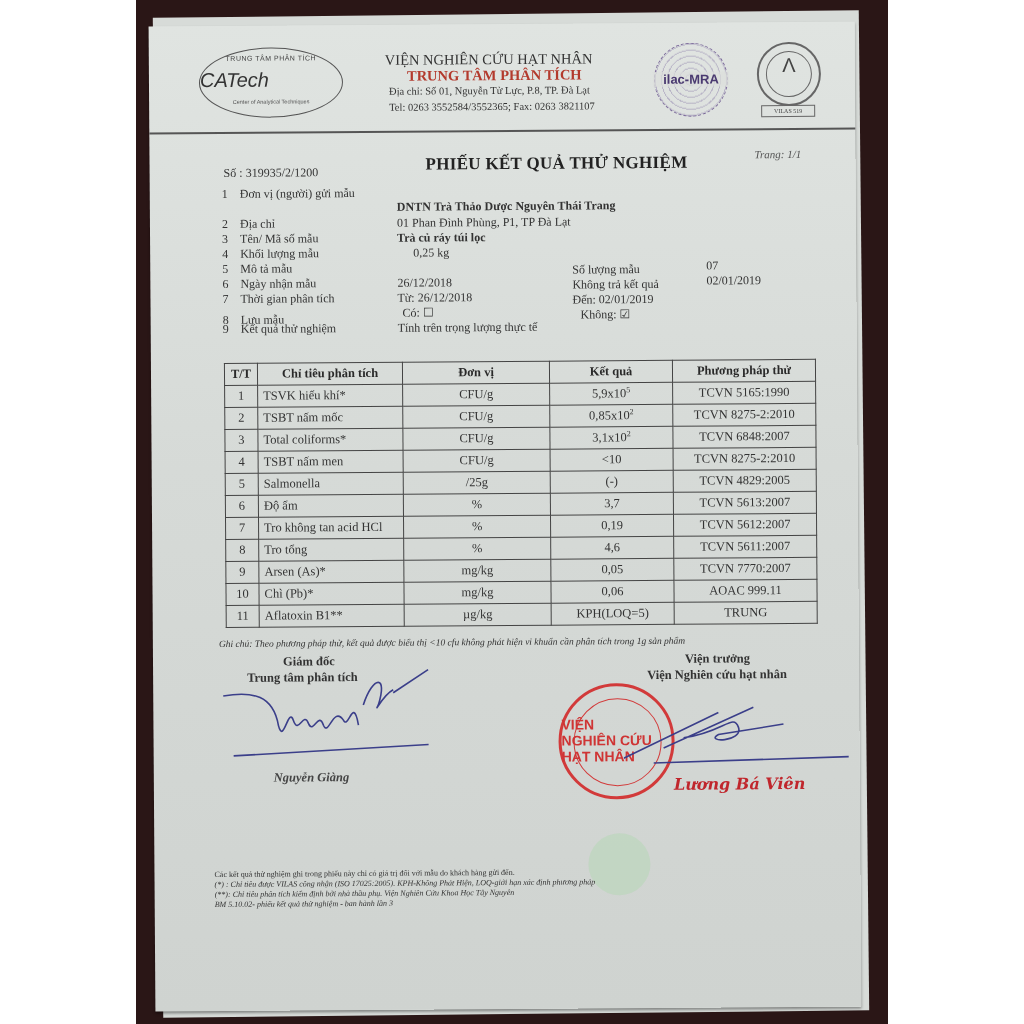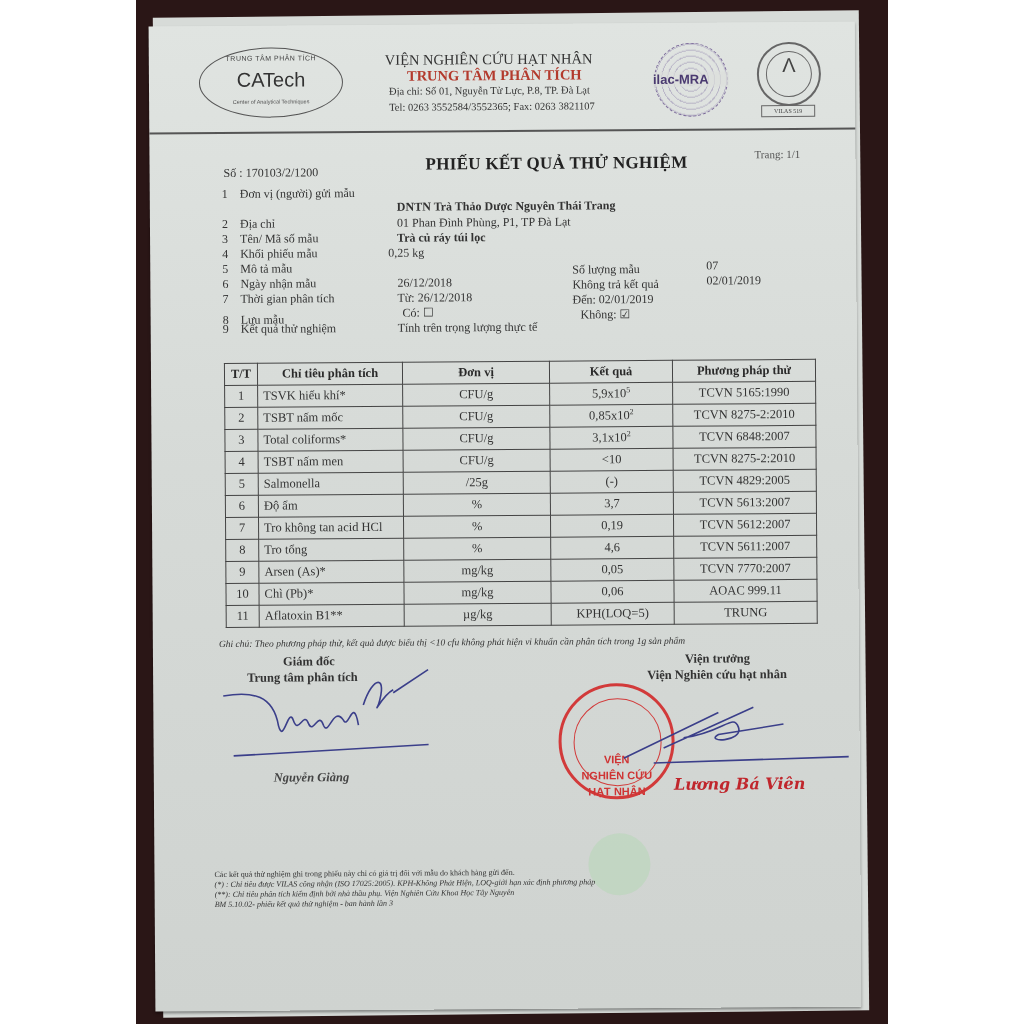--- a/index.html
+++ b/index.html
@@ -23,45 +23,45 @@
     color:#2b2b2b;
   }
   .abs { position:absolute; }
 
   
   .logo-oval {
     left:50px; top:22px; width:142px; height:68px; border:1.5px solid #555;
     border-radius:50%;
   }
   .logo-top { left:0; top:6px; width:100%; text-align:center; font-family:"Liberation Sans",sans-serif; font-size:7px; letter-spacing:0.5px; color:#444; }
-  .logo-main { left:0; top:20px; width:100%; text-align:center; font-family:"Liberation Sans",sans-serif; font-size:20px; color:#333; }
+  .logo-main { left:0; top:20px; width:100%; text-align:left; font-family:"Liberation Sans",sans-serif; font-size:20px; color:#333;font-style:italic; }
   .logo-sub { left:0; top:50px; width:100%; text-align:center; font-family:"Liberation Sans",sans-serif; font-size:5.5px; color:#555; }
   .hdr-inst { left:236px; top:27px; font-size:14.5px; color:#333; }
   .hdr-center { left:258px; top:43px; font-size:14.5px; color:#b33a2d; font-weight:bold; }
   .hdr-addr { left:240px; top:61px; font-size:10.5px; color:#333; }
   .hdr-tel { left:240px; top:77px; font-size:10.5px; color:#333; }
   .ilac {
     left:505px; top:20px; width:72px; height:72px; border-radius:50%;
     border:1px dashed #7b6a9a;
     background:repeating-radial-gradient(circle at 50% 50%, transparent 0 5px, rgba(110,90,150,0.35) 5px 6px);
   }
-  .ilac-text { left:-2px; top:28px; width:76px; font-family:"Liberation Sans",sans-serif; font-weight:bold; font-size:13px; color:#4a3a70; background:rgba(220,222,220,0.7); }
+  .ilac-text { left:-2px; top:28px; width:76px; text-align:center; font-family:"Liberation Sans",sans-serif; font-weight:bold; font-size:13px; color:#4a3a70; background:rgba(220,222,220,0.7); }
   .boa {
     left:608px; top:20px; width:60px; height:60px; border-radius:50%;
     border:2px solid #666; background:transparent;
   }
   .boa-inner { left:7px; top:7px; width:44px; height:44px; border-radius:50%; border:1px solid #666; }
   .boa-a { left:0; top:10px; width:100%; text-align:center; font-family:"Liberation Sans",sans-serif; font-size:20px; color:#444; }
   .vilas { left:612px; top:83px; width:52px; height:10px; border:1px solid #666; font-size:6px; text-align:center; line-height:10px; color:#444; }
   .hdr-rule { left:0; top:106px; width:706px; height:1.5px; background:#555; }
 
   
   .so-num { left:74px; top:140px; font-size:12px; color:#333; }
   .title { left:276px; top:130px; font-size:17px; font-weight:bold; color:#222; letter-spacing:0.3px; }
-  .trang { left:605px; top:126px; font-size:11px; color:#555; }
+  .trang { left:605px; top:126px; font-size:11px; color:#555;font-style:italic; }
 
   
   .info-row { left:72px; font-size:12px; color:#333; height:15px; white-space:nowrap; }
   .info-num { display:inline-block; width:18px; }
   .info-label { display:inline-block; }
   .info-val { position:absolute; font-size:12px; color:#333; white-space:nowrap; }
   .bold { font-weight:bold; }
 
   
   table.results {
@@ -81,21 +81,21 @@
   .sig-l2 { left:94px; top:645px; font-size:12.5px; font-weight:bold; color:#333; }
   .sig-r1 { left:532px; top:629px; font-size:12.5px; font-weight:bold; color:#333; }
   .sig-r2 { left:494px; top:645px; font-size:12.5px; font-weight:bold; color:#333; }
   .sig-name-l { left:120px; top:745px; font-size:12.5px; font-style:italic; color:#444;font-weight:bold; }
   .sig-name-r { left:520px; top:752px; font-size:16px; font-style:italic; font-weight:bold; color:#c0262c; font-family:"DejaVu Serif",serif; }
   .stamp {
     left:405px; top:660px; width:116px; height:116px; border-radius:50%;
     border:3px solid #d23a3a; box-sizing:border-box;
   }
   .stamp-inner { left:12px; top:12px; width:86px; height:86px; border-radius:50%; border:1.5px solid #d23a3a; }
-  .stamp-text { left:0; width:100%; text-align:center; font-family:"Liberation Sans",sans-serif; font-size:11px; font-weight:bold; color:#cf3434;margin-top:37px; }
+  .stamp-text { left:0; width:100%; text-align:left; font-family:"Liberation Sans",sans-serif; font-size:14px; font-weight:bold; color:#cf3434; }
 
   
   .foot { left:60px; font-size:8px; color:#333; white-space:nowrap; }
   .foot.it { font-style:italic; }
   .green-spot { left:434px; top:810px; width:62px; height:62px; border-radius:50%; background:rgba(180,215,180,0.5); }
 </style>
 </head>
 <body>
 
 <div class="bg-left"></div>
@@ -118,56 +118,56 @@
   <div class="abs ilac">
     <div class="abs ilac-text">ilac-MRA</div>
   </div>
   <div class="abs boa">
     <div class="abs boa-inner"></div>
     <div class="abs boa-a">Λ</div>
   </div>
   <div class="abs vilas">VILAS 519</div>
   <div class="abs hdr-rule"></div>
 
-  <div class="abs so-num">Số : 170103/2/1200</div>
+  <div class="abs so-num">Số : 319935/2/1200</div>
   <div class="abs title">PHIẾU KẾT QUẢ THỬ NGHIỆM</div>
   <div class="abs trang">Trang: 1/1</div>
 
   <div class="abs info-row" style="top:161px">
     <span class="info-num">1</span><span class="info-label">Đơn vị (người) gửi mẫu</span>
   </div>
   <div class="abs info-row" style="top:191px">
     <span class="info-num">2</span><span class="info-label">Địa chỉ</span>
   </div>
   <div class="abs info-row" style="top:206px">
     <span class="info-num">3</span><span class="info-label">Tên/ Mã số mẫu</span>
   </div>
   <div class="abs info-row" style="top:221px">
-    <span class="info-num">4</span><span class="info-label">Khối phiếu mẫu</span>
+    <span class="info-num">4</span><span class="info-label">Khối lượng mẫu</span>
   </div>
   <div class="abs info-row" style="top:236px">
     <span class="info-num">5</span><span class="info-label">Mô tả mẫu</span>
   </div>
   <div class="abs info-row" style="top:251px">
     <span class="info-num">6</span><span class="info-label">Ngày nhận mẫu</span>
   </div>
   <div class="abs info-row" style="top:266px">
     <span class="info-num">7</span><span class="info-label">Thời gian phân tích</span>
   </div>
   <div class="abs info-row" style="top:287px">
     <span class="info-num">8</span><span class="info-label">Lưu mẫu</span>
   </div>
   <div class="abs info-row" style="top:296px">
     <span class="info-num">9</span><span class="info-label">Kết quả thử nghiệm</span>
   </div>
 
   <div class="info-val bold" style="left:247px;top:175px">DNTN Trà Thảo Dược Nguyên Thái Trang</div>
   <div class="info-val" style="left:247px;top:191px">01 Phan Đình Phùng, P1, TP Đà Lạt</div>
   <div class="info-val bold" style="left:247px;top:206px">Trà củ ráy túi lọc</div>
-  <div class="info-val" style="left:238px;top:221px">0,25 kg</div>
+  <div class="info-val" style="left:263px;top:221px">0,25 kg</div>
   <div class="info-val" style="left:247px;top:251px">26/12/2018</div>
   <div class="info-val" style="left:247px;top:266px">Từ: 26/12/2018</div>
   <div class="info-val" style="left:252px;top:281px">Có: ☐</div>
   <div class="info-val" style="left:247px;top:296px">Tính trên trọng lượng thực tế</div>
 
   <div class="info-val" style="left:422px;top:239px">Số lượng mẫu</div>
   <div class="info-val" style="left:556px;top:236px">07</div>
   <div class="info-val" style="left:422px;top:254px">Không trả kết quả</div>
   <div class="info-val" style="left:556px;top:251px">02/01/2019</div>
   <div class="info-val" style="left:422px;top:269px">Đến: 02/01/2019</div>

